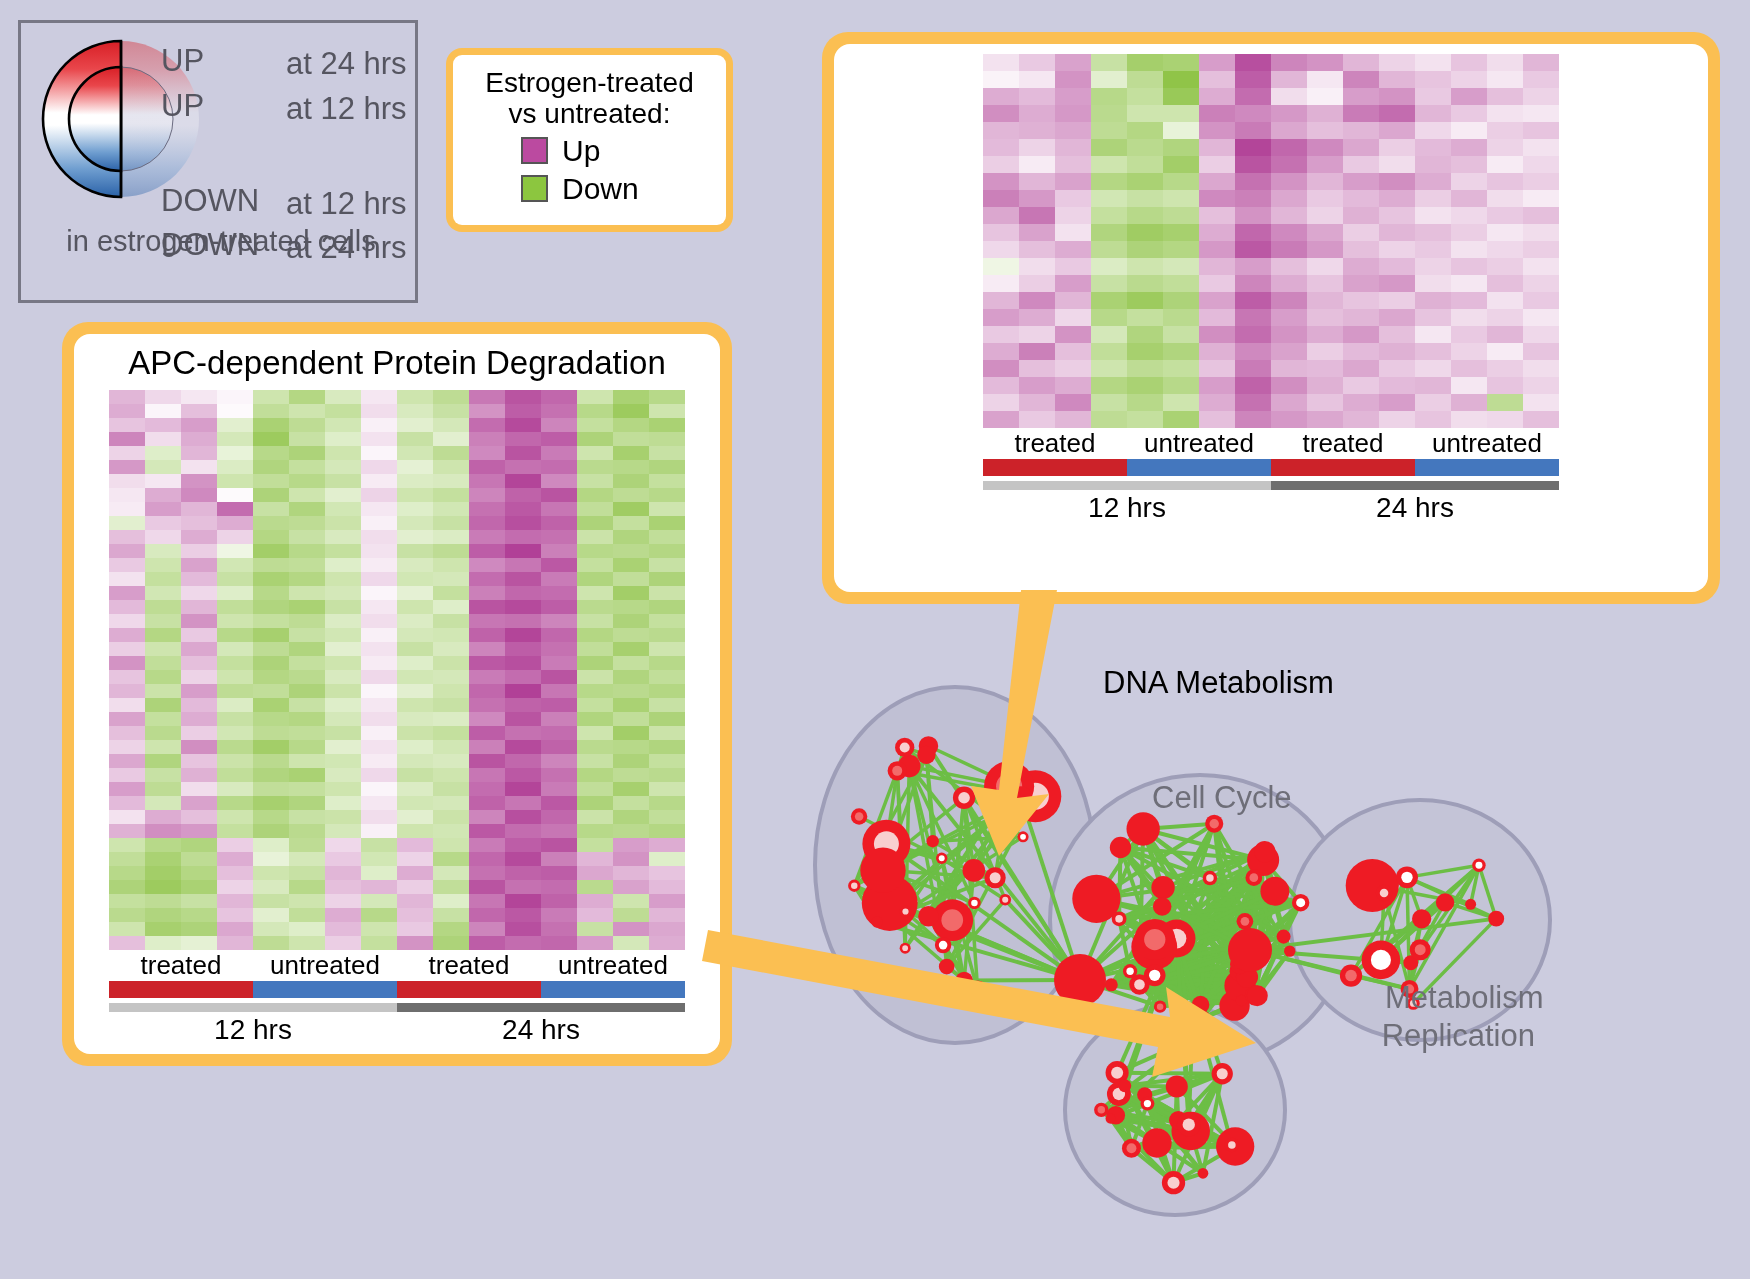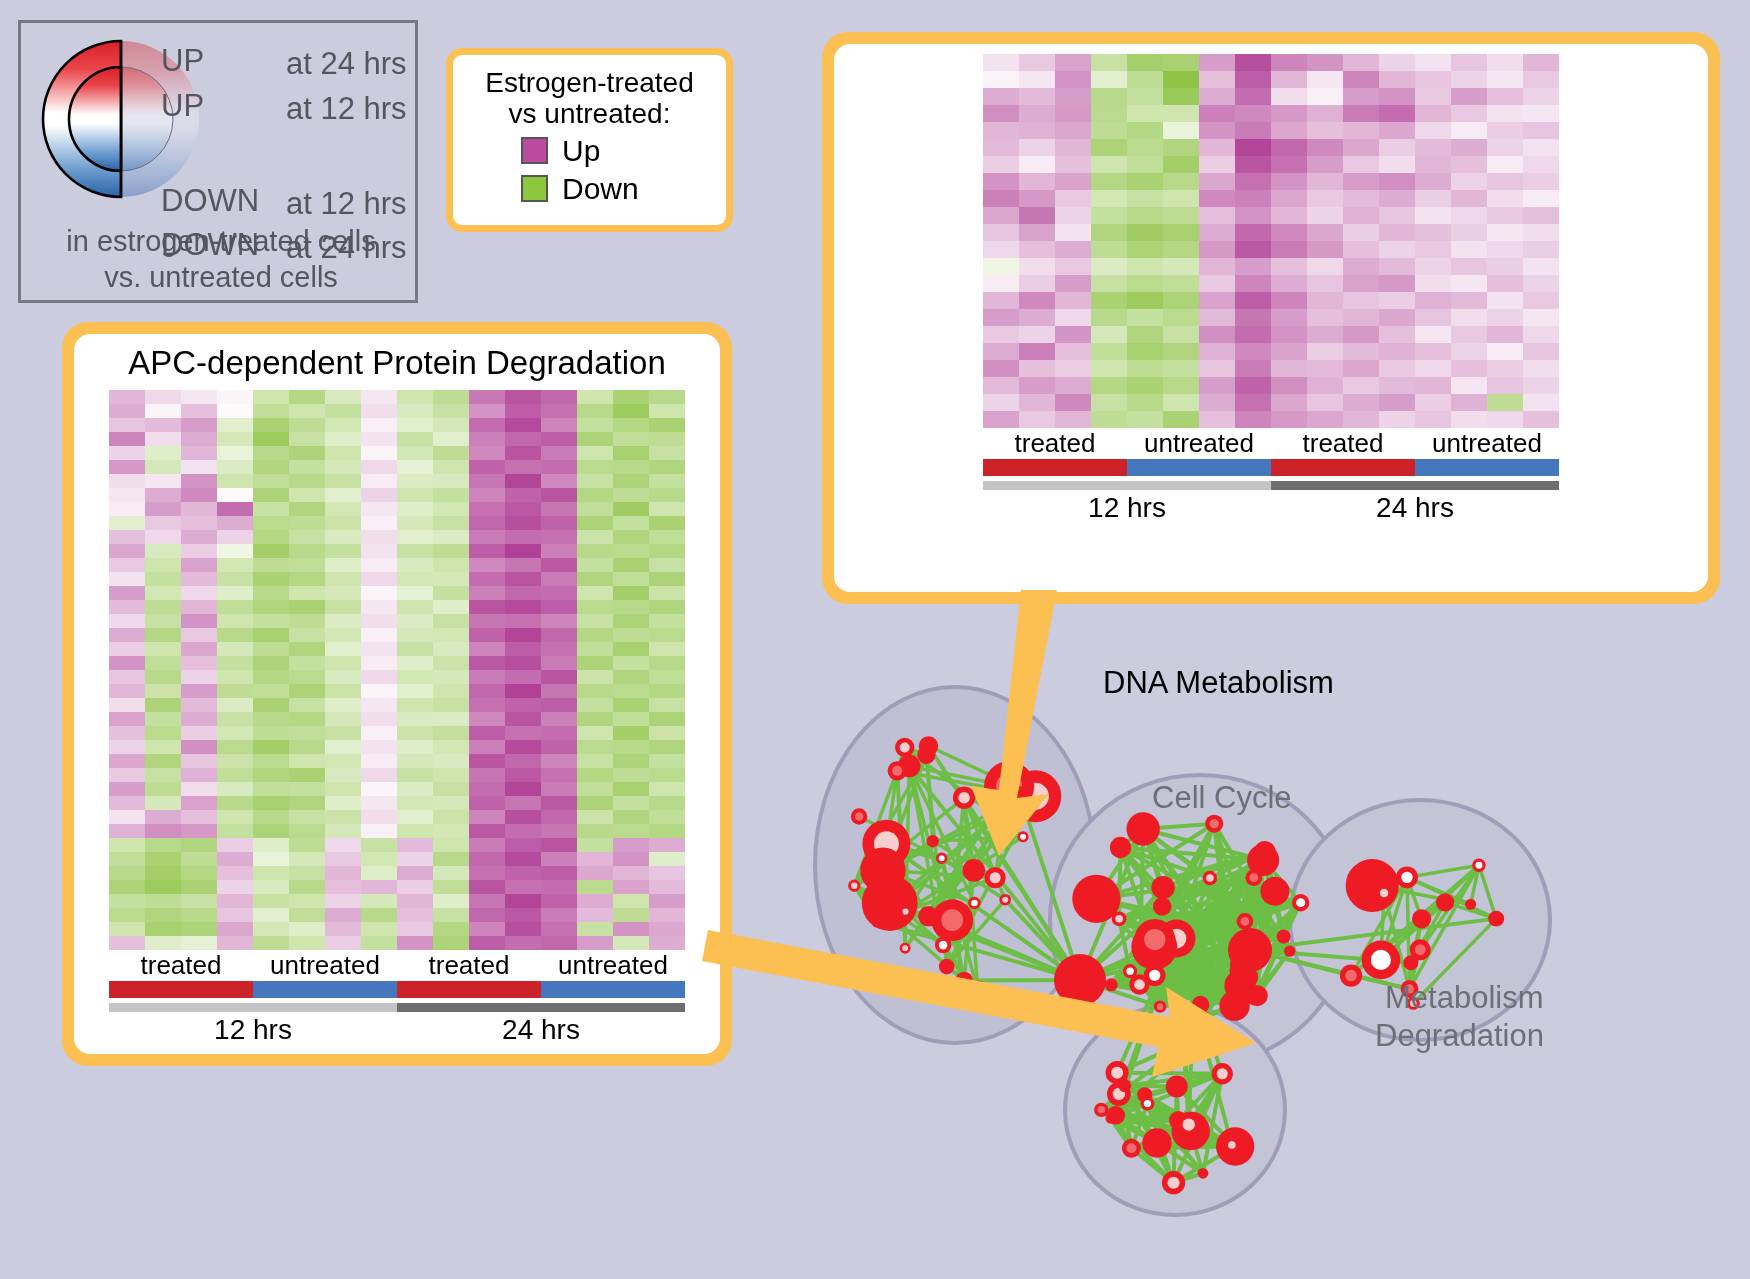--- a/index.html
+++ b/index.html
@@ -100,21 +100,20 @@
         <span class="lg-note" style="position:static;width:auto;text-align:left;font-size:31px;">at 12 hrs</span>
       </div>
       <div class="lg-row" style="margin-top:6px;">
         <span class="lg-key">DOWN</span>
         <span class="lg-note" style="position:static;width:auto;text-align:left;font-size:31px;">at 24 hrs</span>
       </div>
     </div>
 
     <div class="lg-note">
       <div>in estrogen-treated cells</div>
-      <div>vs. untreated cells</div>
     </div>
   </div>
 
   <div id="updown-box">
     <div id="updown-inner">
       <div class="ttl">Estrogen-treated</div>
       <div class="ttl">vs untreated:</div>
       <div class="key-row">
         <span class="swatch" id="sw-up" style="background: rgb(187, 74, 160);"></span>
         <span class="key-lab">Up</span>
@@ -1947,15 +1946,15 @@
   <svg class="arrow" style="left:965px;top:590px;width:140px;height:270px;" viewBox="0 0 140 270">
     <path d="M56 0 L92 0 L52 208 L84 204 L34 266 L6 196 L34 200 Z" fill="#fbbf52"></path>
   </svg>
   <svg class="arrow" style="left:700px;top:925px;width:560px;height:160px;" viewBox="0 0 560 160">
     <path d="M8 5 L470 92 L466 62 L556 118 L452 152 L458 122 L2 36 Z" fill="#fbbf52"></path>
   </svg>
 
   <div class="cluster-label" style="left:1103px;top:665px;color:#000;">DNA Metabolism</div>
   <div class="cluster-label" style="left:1152px;top:780px;color:#6e6e78;">Cell Cycle</div>
   <div class="cluster-label" style="left:1385px;top:980px;color:#6e6e78;text-align:right;width:150px;">Metabolism</div>
-  <div class="cluster-label" style="left:1375px;top:1018px;color:#6e6e78;text-align:right;width:160px;">Degradation</div>
+  <div class="cluster-label" style="left:1375px;top:1018px;color:#6e6e78;text-align:right;width:160px;">Replication</div>
 
 </div>
 
 </body></html>

